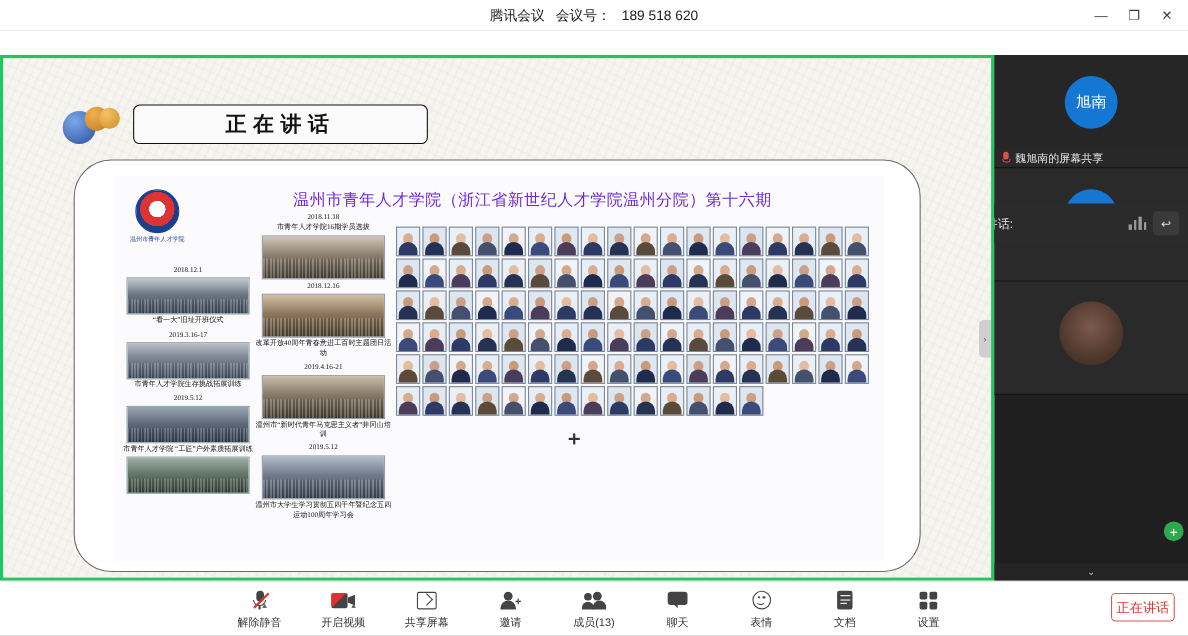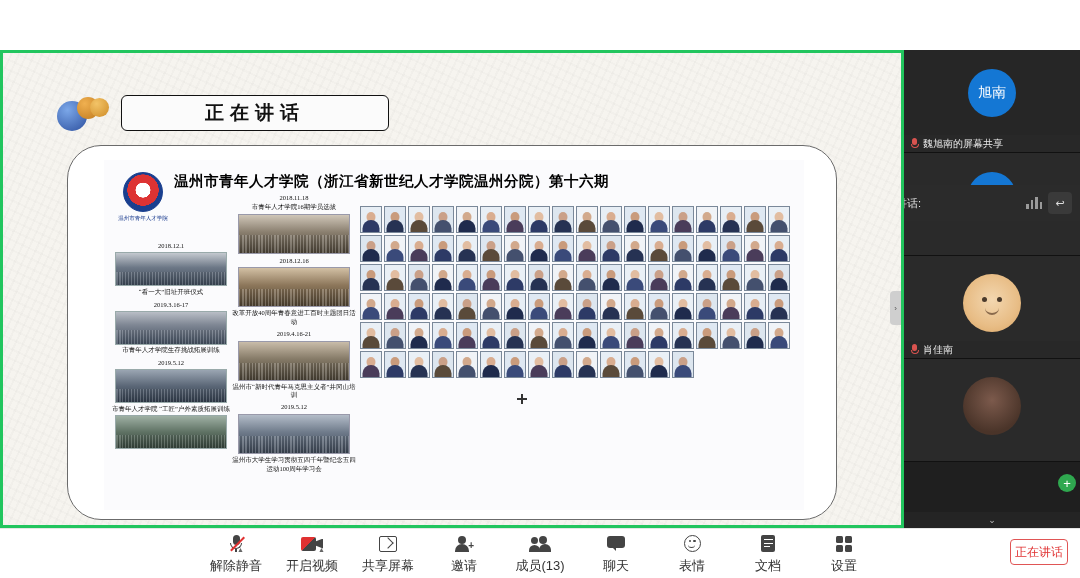--- a/index.html
+++ b/index.html
@@ -91,22 +91,22 @@
     overflow: hidden;
   }
   .slide-inner {
     position: absolute; left: 36px; top: 14px; width: 700px; height: 350px;
     background: #fbfbfd;
   }
 
   .slide-title {
     position: absolute; left: 70px; top: 12px; width: 620px; height: 24px;
     font-family: "Liberation Serif", serif;
-    font-size: 14.5px; font-weight: bold; color: #000000;
-    white-space: nowrap; letter-spacing: 0.5px;
+    font-size: 14.5px; font-weight: normal; color: #6d28d9;
+    white-space: nowrap; letter-spacing: 0.5px; text-align: center;
   }
   .slide-logo {
     position: absolute; left: 8px; top: 12px; width: 62px; height: 66px;
     text-align: center;
   }
   .slide-logo .emblem {
     width: 40px; height: 40px; margin: 0 auto;
     border-radius: 50%;
     background: radial-gradient(circle at 50% 45%, #fff 26%, #d33 27%, #d33 55%, #1a3f8f 56%);
     border: 1px solid #1a3f8f;
@@ -321,21 +321,21 @@
   }
   .controls {
     position: absolute; left: 0; top: 0; width: 1080px; height: 50px;
     display: flex; align-items: center; justify-content: center; gap: 22px;
   }
   .ctrl {
     width: 54px; height: 46px;
     display: flex; flex-direction: column; align-items: center; justify-content: center;
     gap: 3px; cursor: pointer;
   }
-  .ctrl .label { font-size: 13px; color: #333; white-space: nowrap; }
+  .ctrl .label { font-size: 10px; color: #333; white-space: nowrap; }
   .ctrl .glyph { height: 20px; display: flex; align-items: center; justify-content: center; position: relative; }
 
   .ic-mic { width: 12px; height: 17px; position: relative; }
   .ic-mic .cap { position: absolute; left: 2.5px; top: 0; width: 7px; height: 10px; border-radius: 3.5px; background: #444; }
   .ic-mic .arc { position: absolute; left: 0; top: 8px; width: 12px; height: 6px; border: 1.6px solid #444; border-top: none; border-radius: 0 0 7px 7px; }
   .ic-mic .stem { position: absolute; left: 5.2px; top: 14px; width: 1.6px; height: 3px; background: #444; }
   .ic-mic .slash { position: absolute; left: -2px; top: 8px; width: 19px; height: 1.8px; background: #e03131; transform: rotate(-45deg); }
 
   .ic-cam { width: 22px; height: 14px; position: relative; }
   .ic-cam .lensp { position: absolute; right: 0; top: 2px; width: 7px; height: 10px; background: #444;
@@ -385,20 +385,32 @@
     border: 1px solid #e05555; border-radius: 4px;
     background: #fff; color: #e03131; font-size: 12px;
     display: flex; align-items: center; justify-content: center; cursor: pointer;
   }
 </style>
 </head>
 <body>
 
 <div id="app">
 
+  <div class="titlebar">
+    <div class="titlebar-center">
+      <span>腾讯会议</span>
+      <span>会议号：</span>
+      <span>189 518 620</span>
+    </div>
+    <div class="win-buttons">
+      <div class="win-btn">—</div>
+      <div class="win-btn">❐</div>
+      <div class="win-btn close">✕</div>
+    </div>
+  </div>
 
 
   <div class="share-area">
     <div class="share-bg"></div>
 
     <div class="blob">
       <div class="b1"></div>
         <div class="b2"></div>
         <div class="b3"></div>
     </div>
@@ -896,34 +908,20 @@
             <span class="arc"></span>
           </span>
         <span>魏旭南的屏幕共享</span>
       </div>
     </div>
 
     <div class="pv-tile">
       <div class="avatar-circle" style="background:#1477d4"></div>
     </div>
 
-    <div class="pv-tile">
-      <div class="tile-photo cat">
-        <span class="f-eye l"></span>
-          <span class="f-eye r"></span>
-          <span class="f-mouth"></span>
-      </div>
-      <div class="tile-label">
-        <span class="mic-glyph">
-            <span class="cap"></span>
-            <span class="arc"></span>
-          </span>
-        <span>肖佳南</span>
-      </div>
-    </div>
 
 
     <div class="pv-tile">
       <div class="tile-photo dark"></div>
 
     </div>
 
     <div class="speaking-bar">
       <span>正在讲话:</span>
       <span class="speaking-right">

